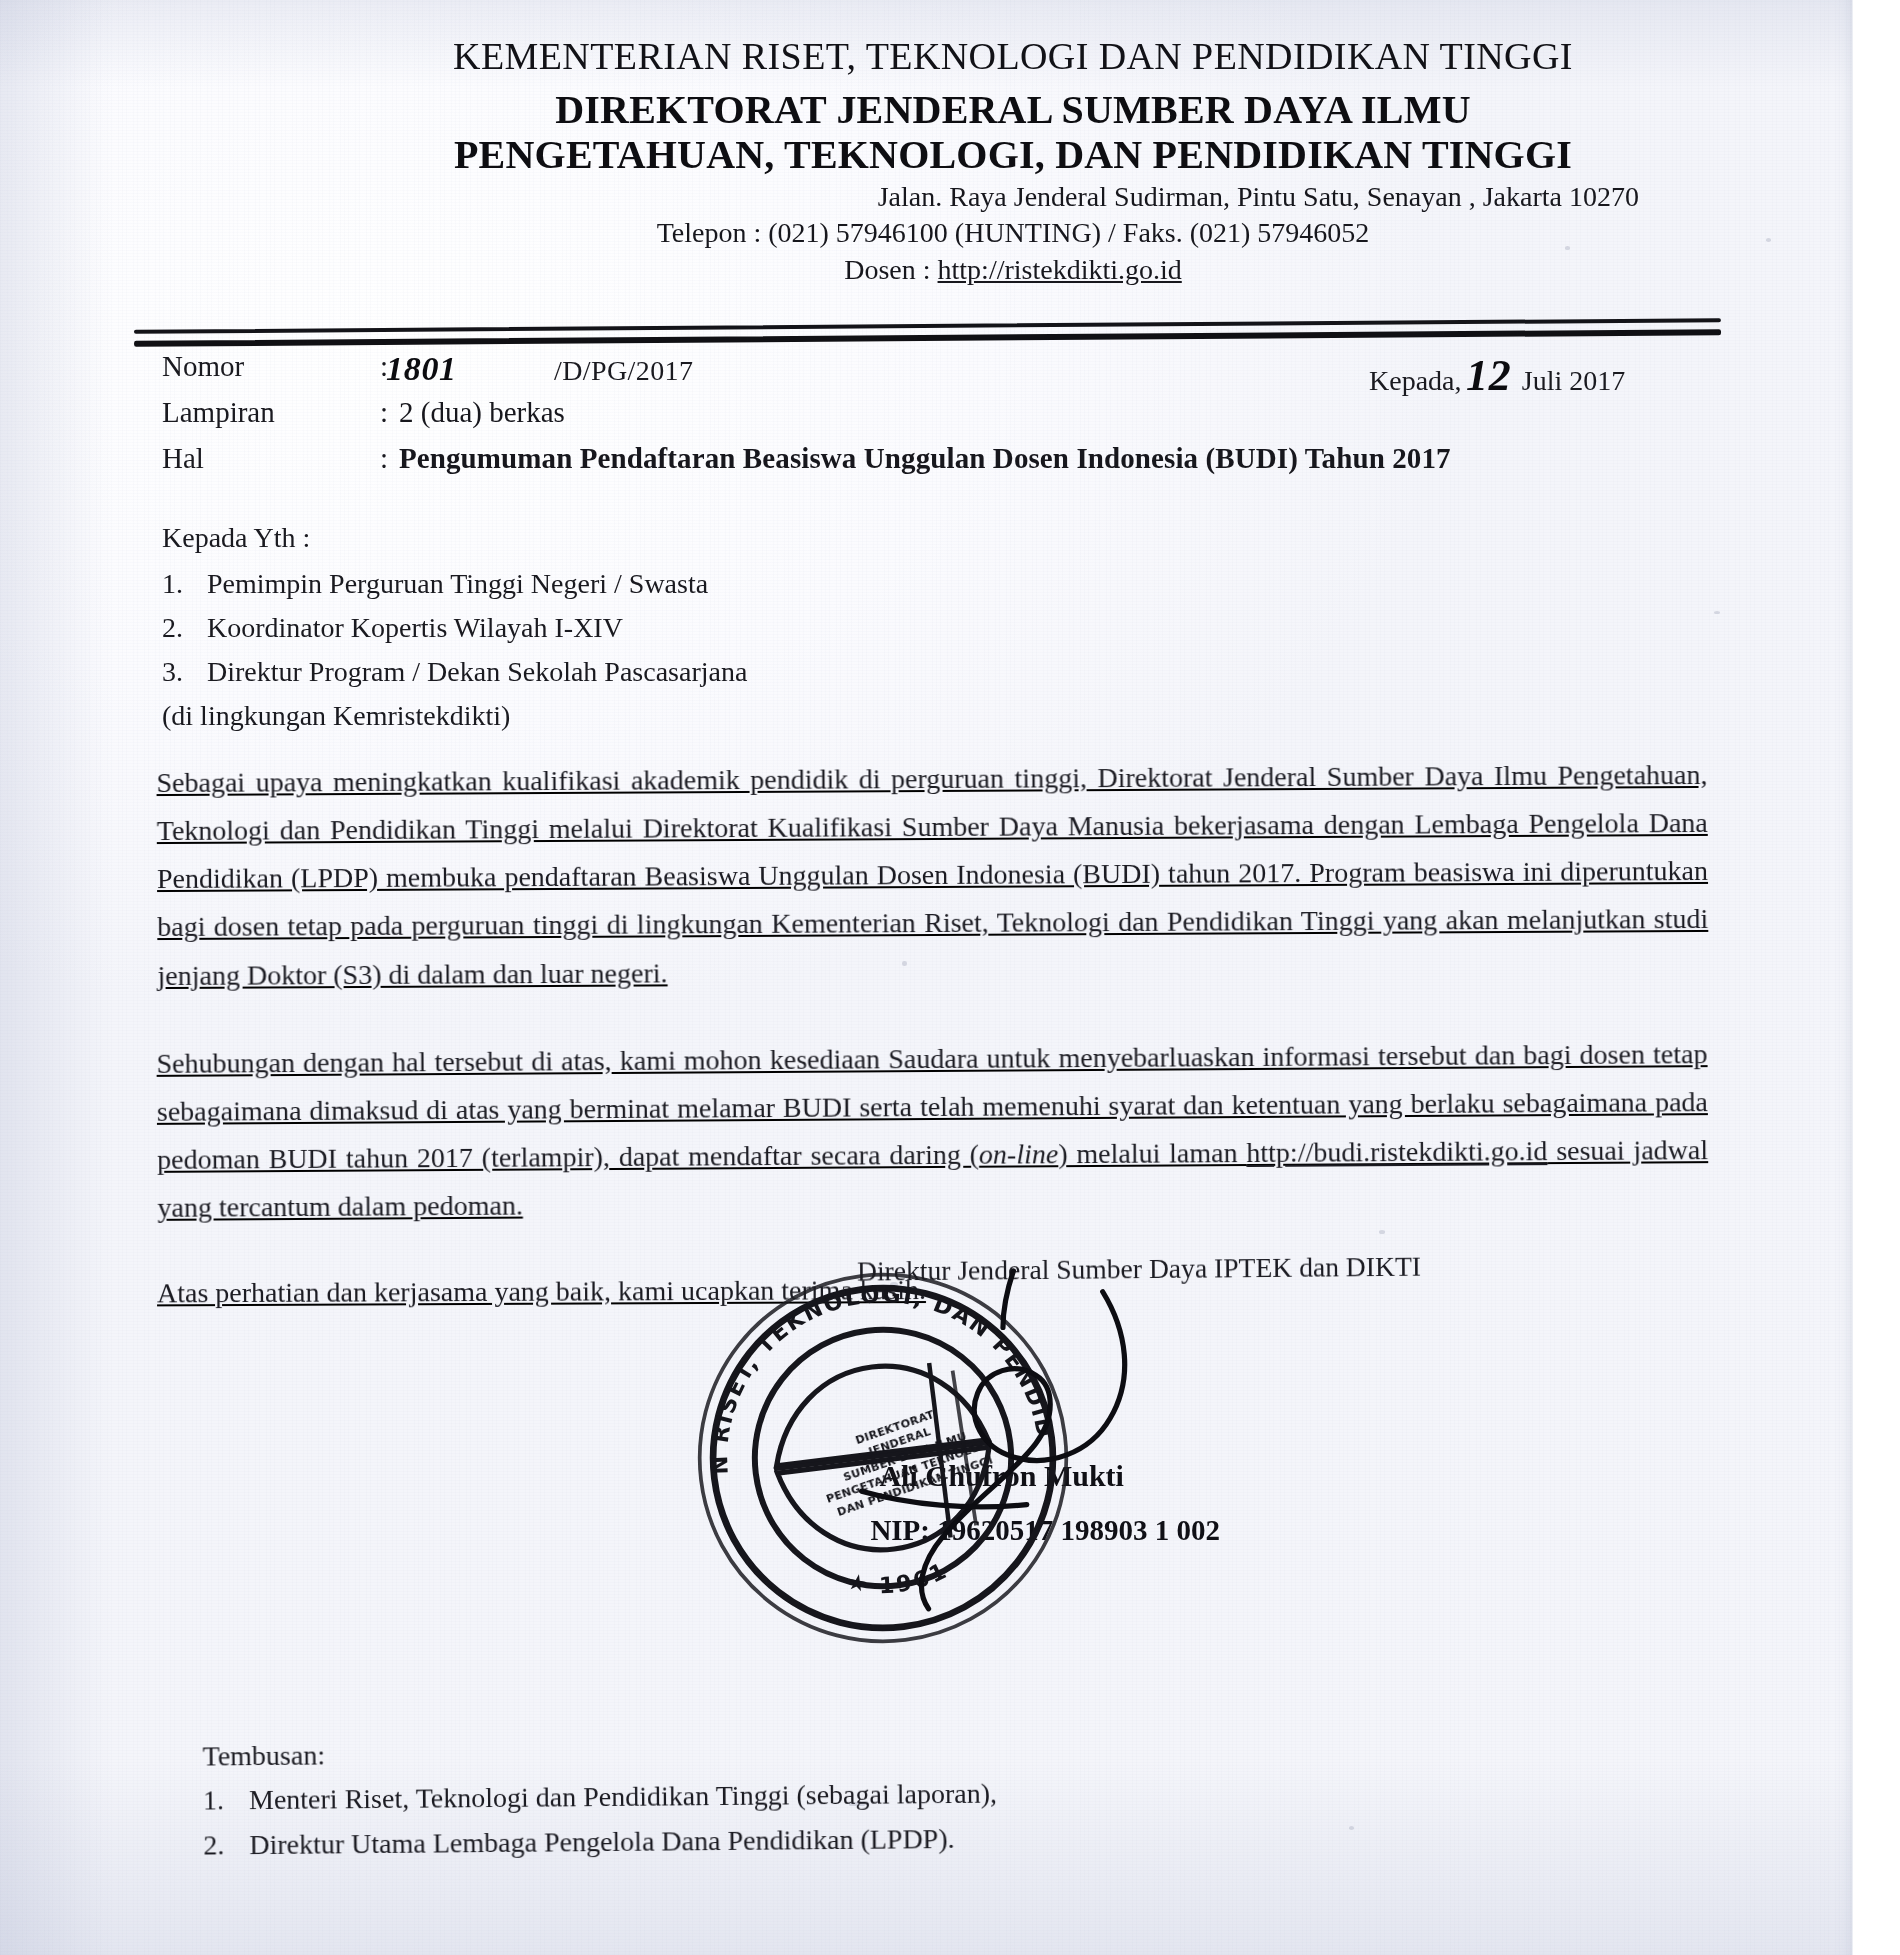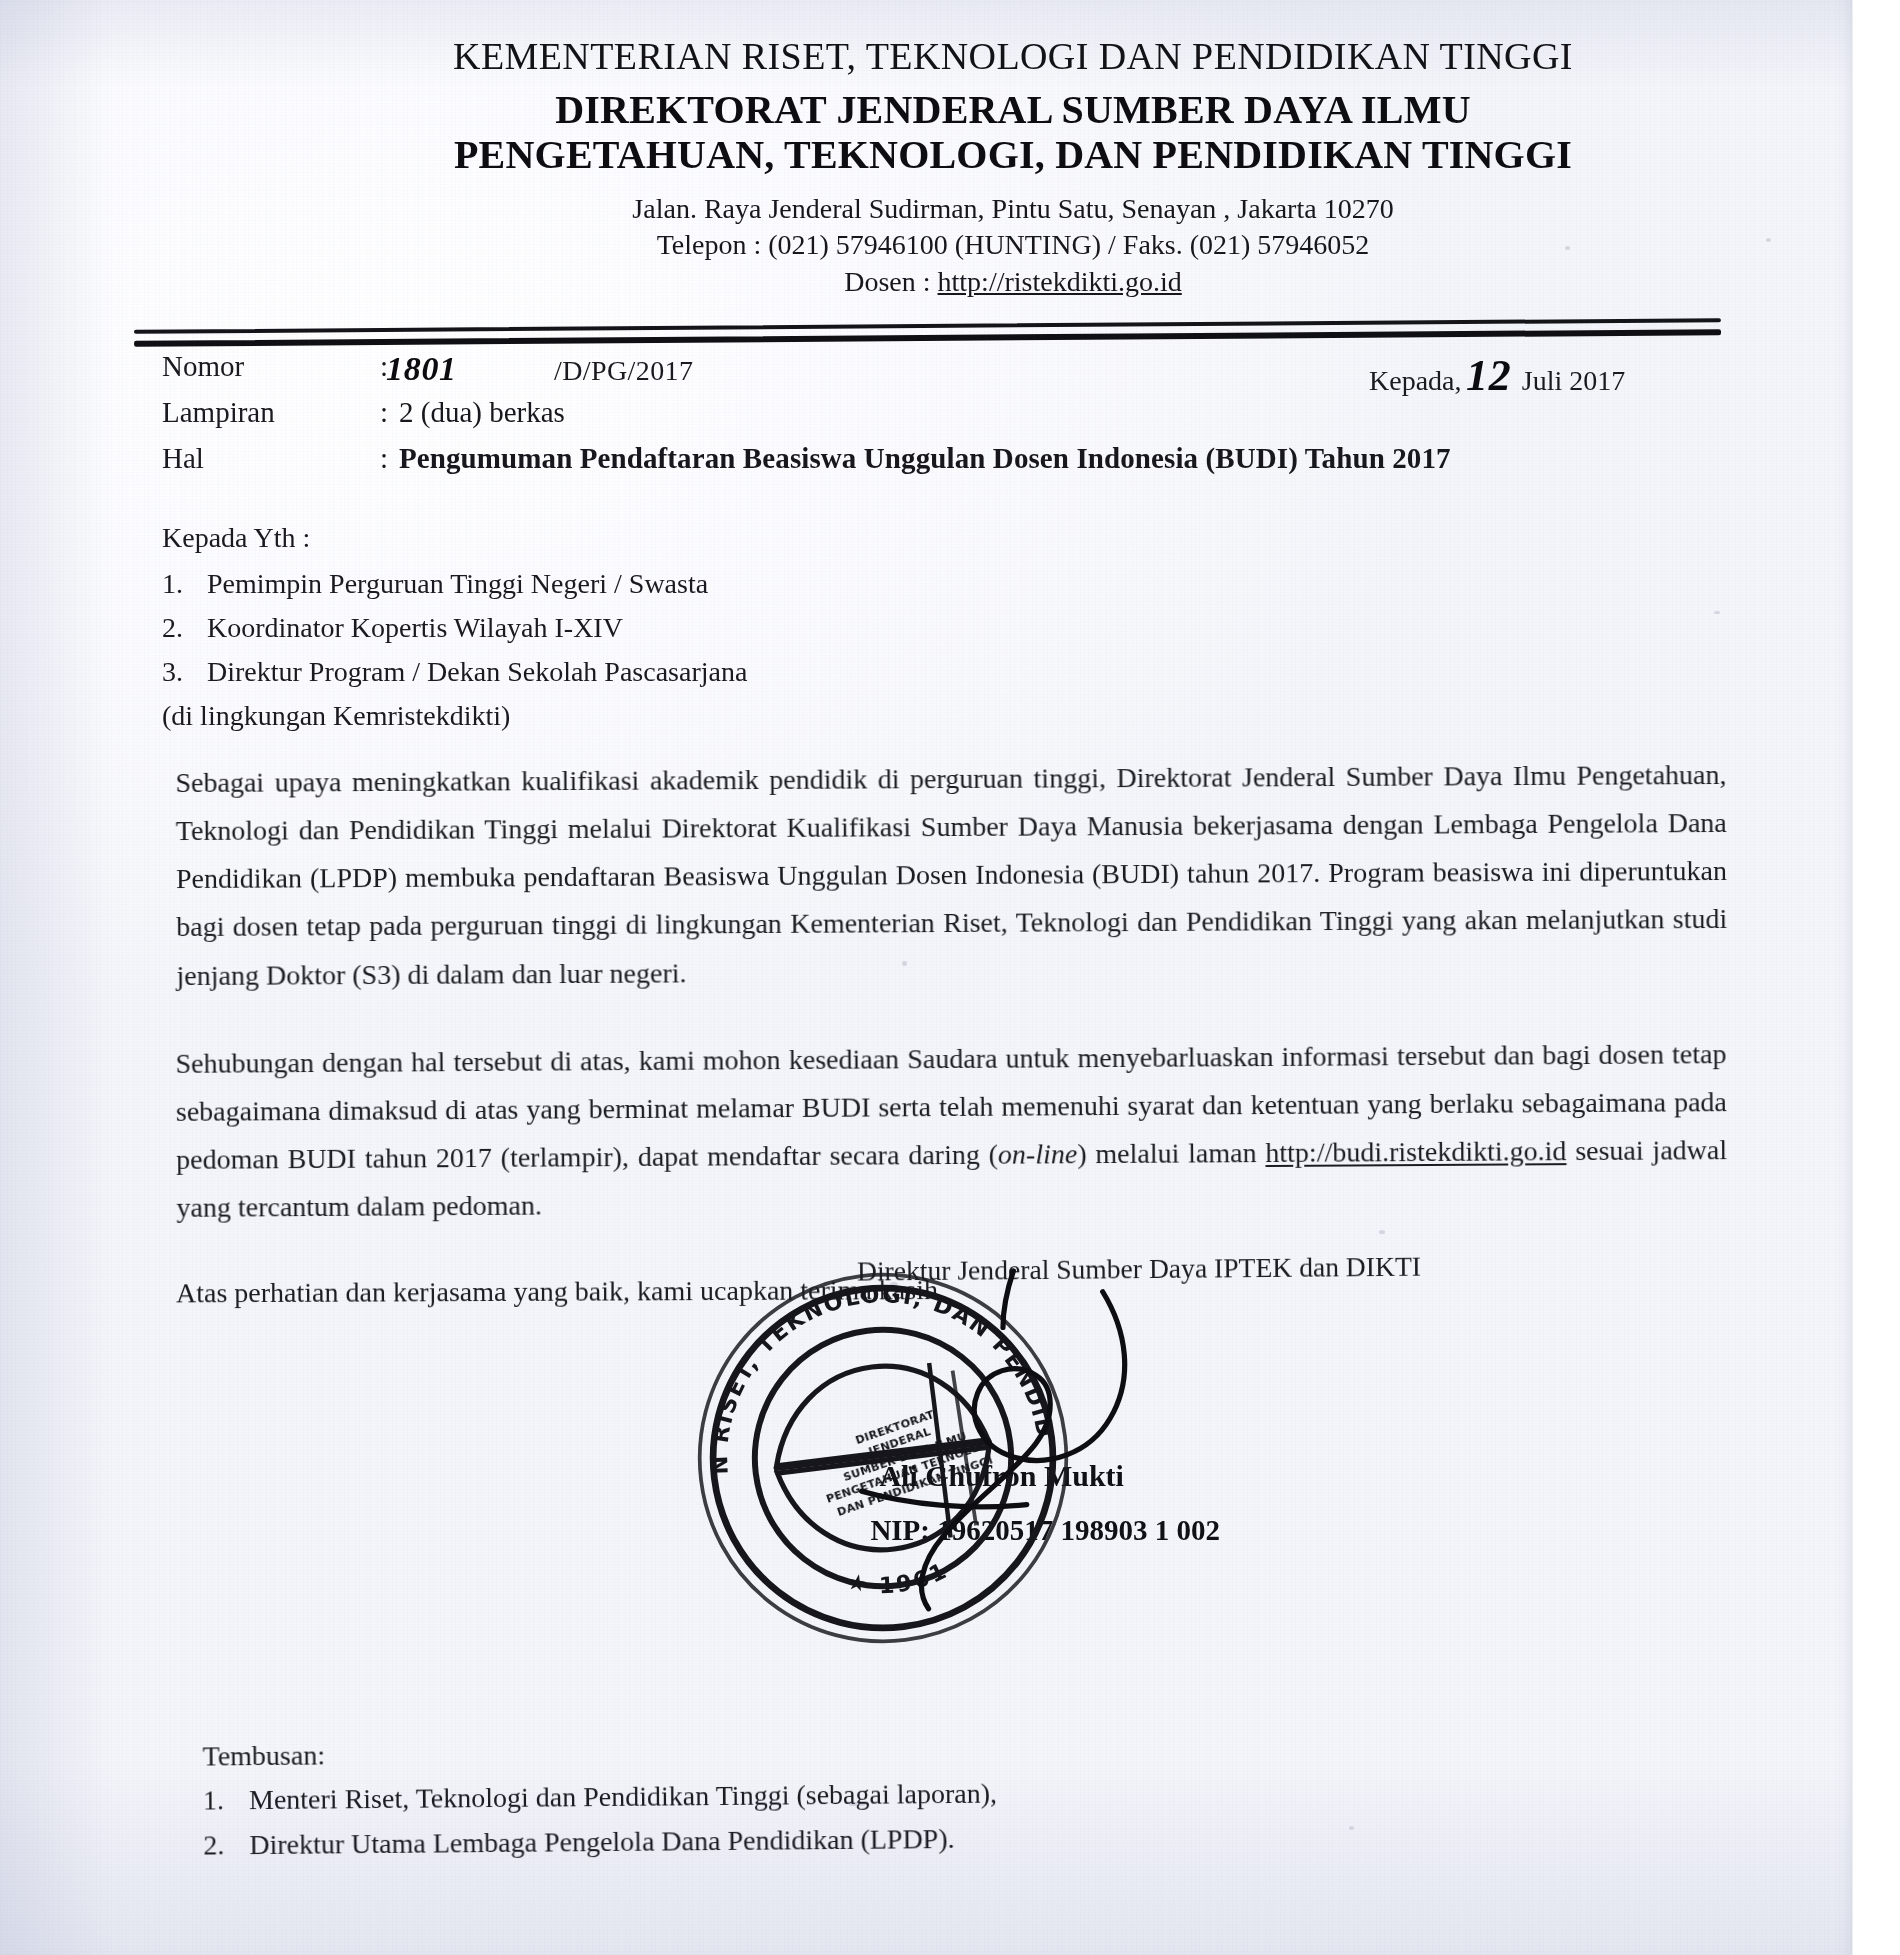--- a/index.html
+++ b/index.html
@@ -115,21 +115,21 @@
     filter: blur(0.2px);
   }
   .org-l2 { margin-top: 12px; }
   .addr {
     font-family: "Liberation Serif", serif;
     font-size: 28px;
     color: #17171d;
     line-height: 1.30;
     filter: blur(0.3px);
   }
-  .addr.first { margin-top: 13px; }
+  .addr.first { margin-top: 1px; text-align: right; }
   .addr u { text-decoration: underline; text-underline-offset: 2.2px; }
 
   
   #header-rule {
     position: absolute;
     left: 134px;
     top: 322px;
     width: 1587px;
     height: 19.4px;
     transform: rotate(-0.42deg);
@@ -194,21 +194,21 @@
     font-family: "Liberation Serif", serif;
     filter: blur(0.3px);
   }
   .recipient-item .num { position: absolute; left: 0; }
   #recipients-note {
     font-size: 28px; color: #1a1a20; margin-top: 6px;
     font-family: "Liberation Serif", serif; filter: blur(0.3px);
   }
 
   
-  #body { position: absolute; left: 176px; top: 727px; width: 1551px; }
+  #body { position: absolute; left: 157px; top: 727px; width: 1551px; text-decoration: underline; }
   .para {
     font-size: 28px;
     line-height: 1.72;
     color: #1b1b22;
     text-align: justify;
     font-family: "Liberation Serif", serif;
     filter: blur(0.3px);
     margin-bottom: 39px;
   }
   .para.skewed-a { transform: rotate(-0.30deg); }

